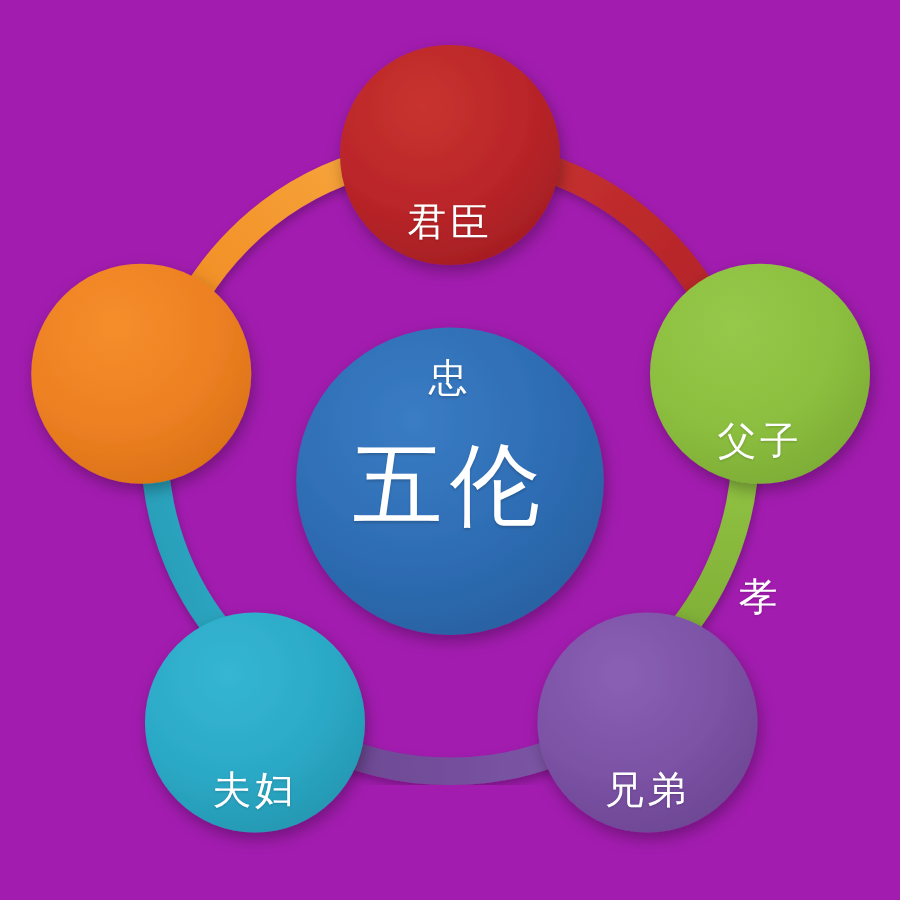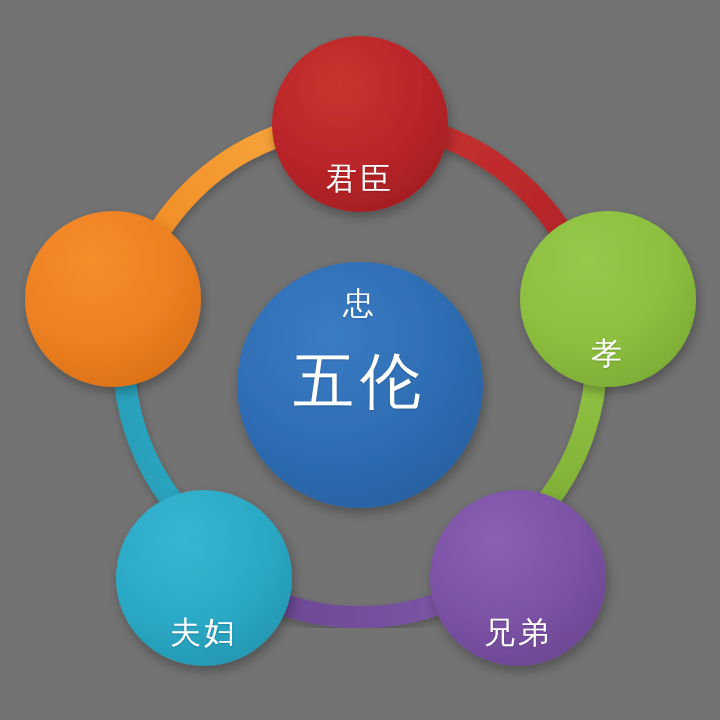--- a/index.html
+++ b/index.html
@@ -7,21 +7,21 @@
     padding: 0;
     background: #ffffff;
   }
   body {
     font-family: "DejaVu Sans", "Liberation Sans", sans-serif;
   }
   #stage {
     position: relative;
     width: 720px;
     height: 720px;
-    background: #737373;
+    background: #a21caf;
     overflow: hidden;
   }
   #diagram {
     position: absolute;
     left: 0;
     top: 0;
     width: 720px;
     height: 720px;
   }
   .node-label {
@@ -33,21 +33,21 @@
     pointer-events: none;
     text-shadow: 0 1px 2px rgba(0,0,0,0.18);
     font-family: "DejaVu Serif", "Liberation Serif", serif;
     font-weight: 400;
   }
   .outer-label {
     font-size: 31px;
     letter-spacing: 3px;
   }
   .center-label {
-    font-size: 61px;
+    font-size: 72px;
     letter-spacing: 6px;
     font-weight: 500;
   }
   .hit {
     position: absolute;
     border-radius: 50%;
     background: transparent;
   }
 </style>
 </head>
@@ -140,20 +140,21 @@
 
     <circle cx="360" cy="385" r="123" fill="url(#grad-center)" filter="url(#soft-shadow)"></circle>
   </svg>
 
   <div class="node-label outer-label" style="left:260px; top:74px; width:200px;">
     <div>君臣</div>
     <div>忠</div>
   </div>
 
   <div class="node-label outer-label" style="left:508px; top:249px; width:200px;">
+    <div>父子</div>
     <div>孝</div>
   </div>
 
   <div class="node-label outer-label" style="left:418px; top:528px; width:200px;">
     <div>兄弟</div>
     
   </div>
 
   <div class="node-label outer-label" style="left:104px; top:528px; width:200px;">
     <div>夫妇</div>

